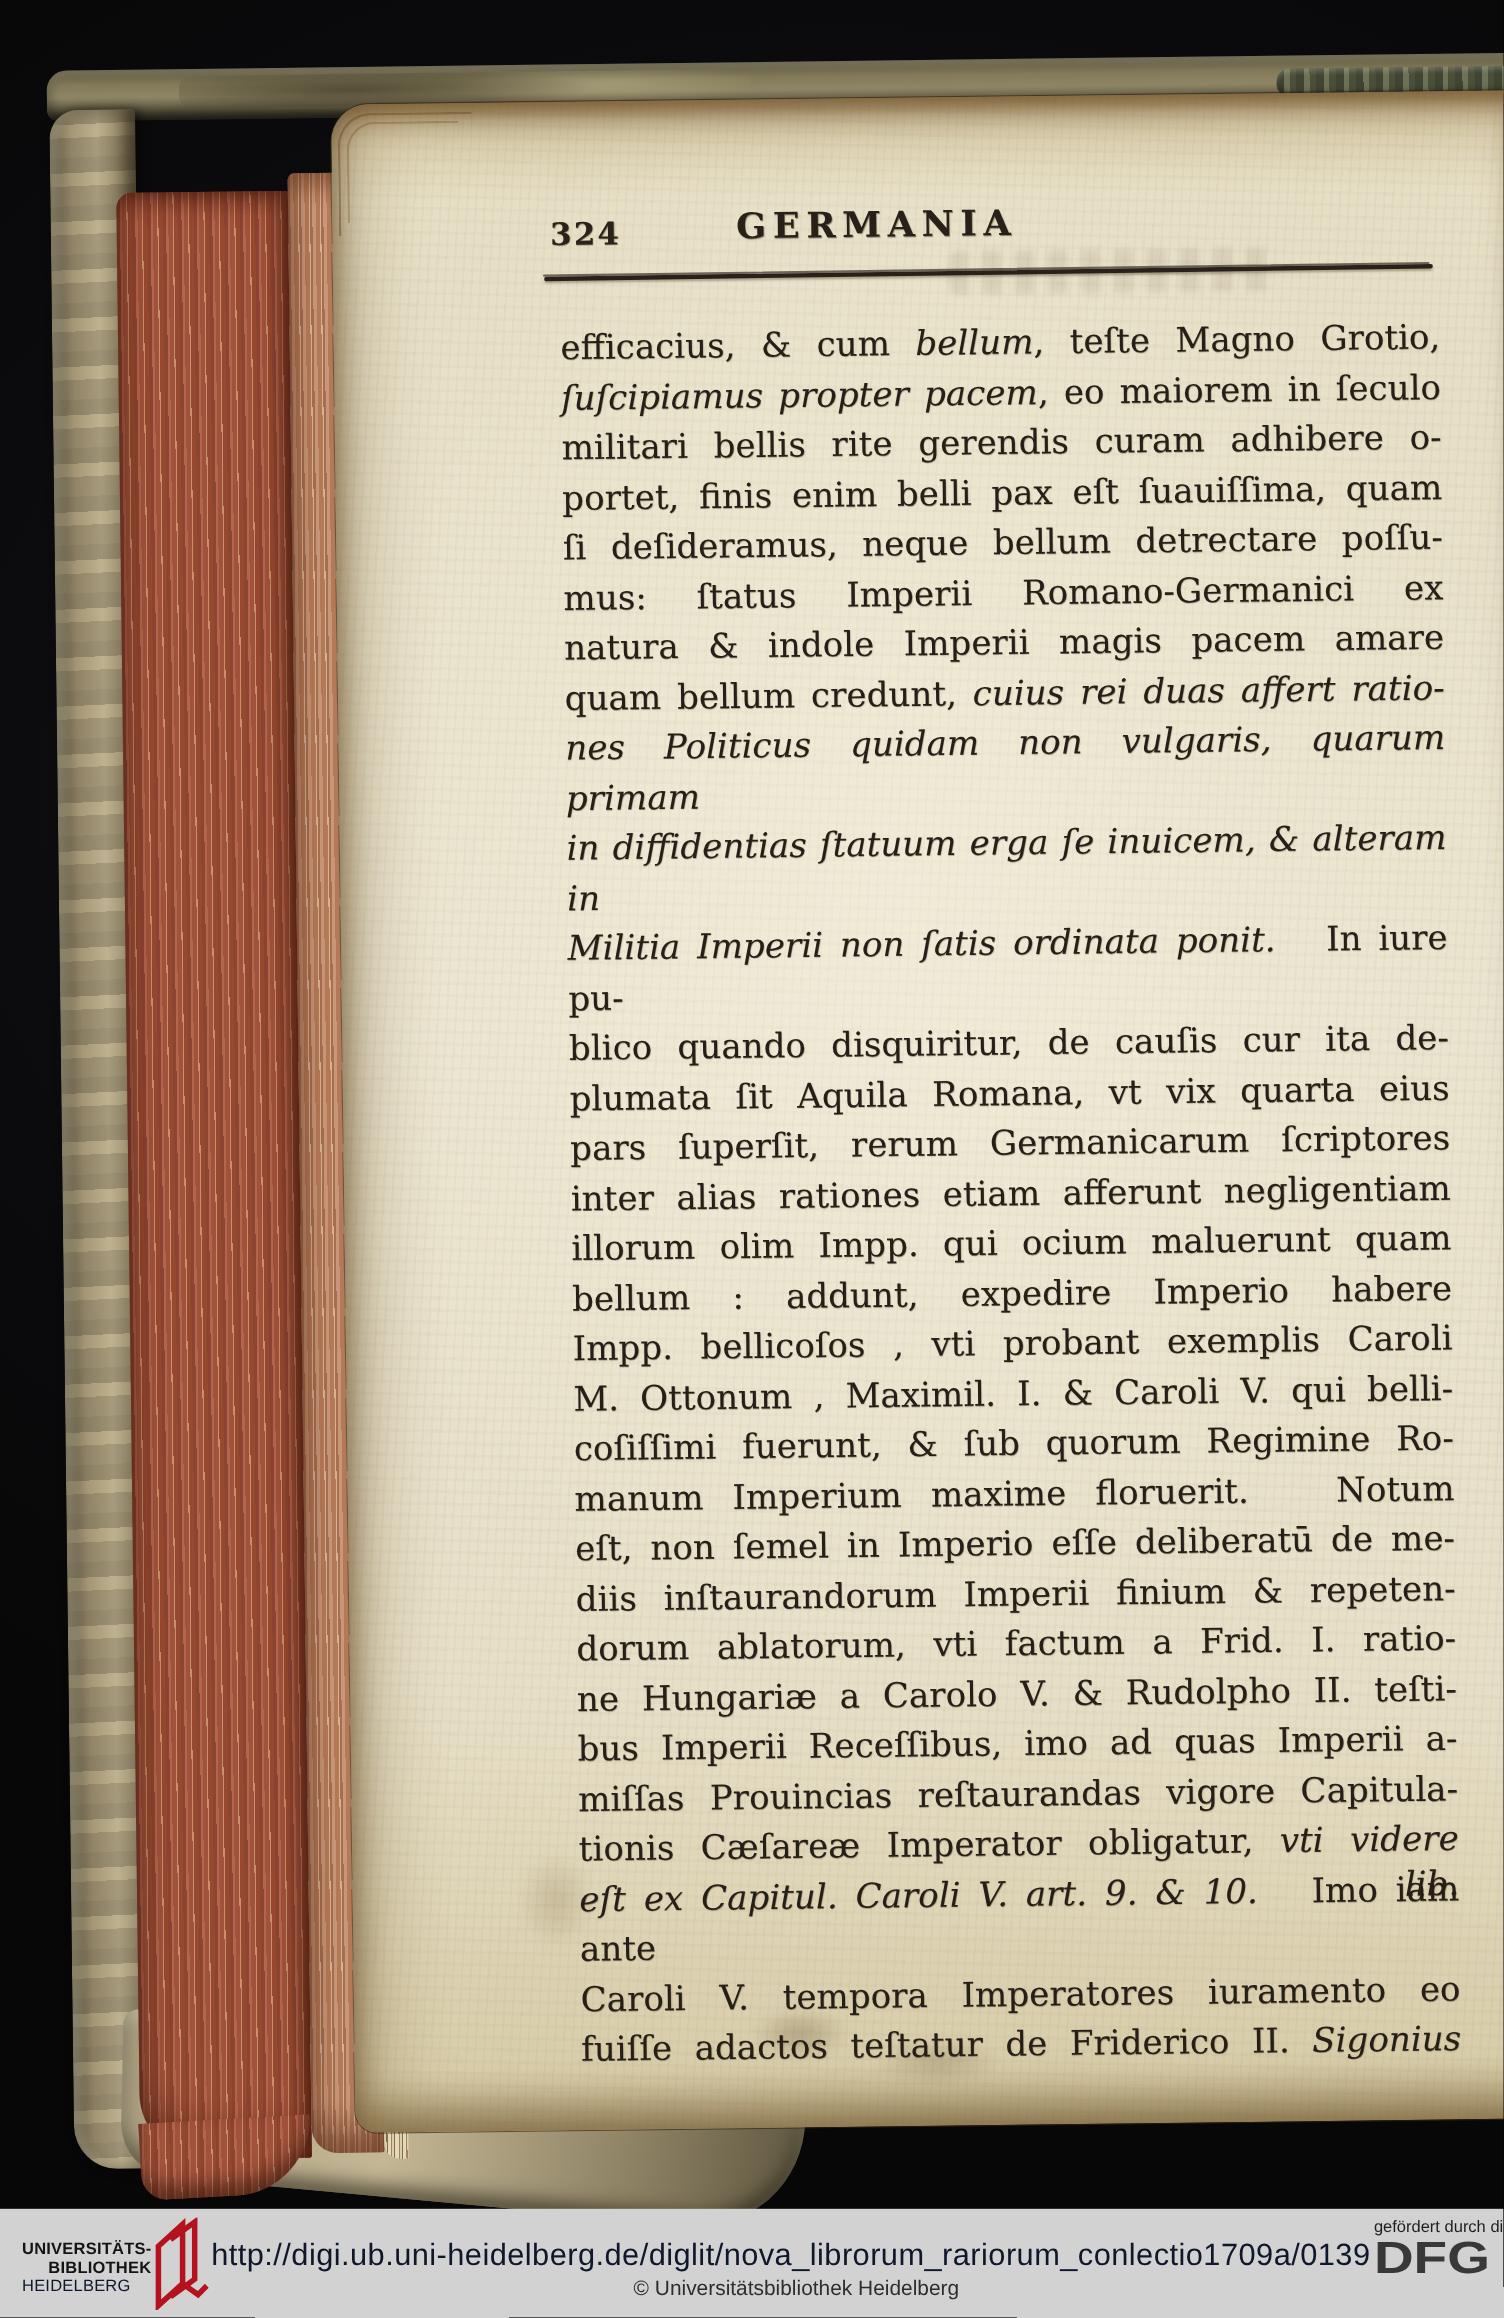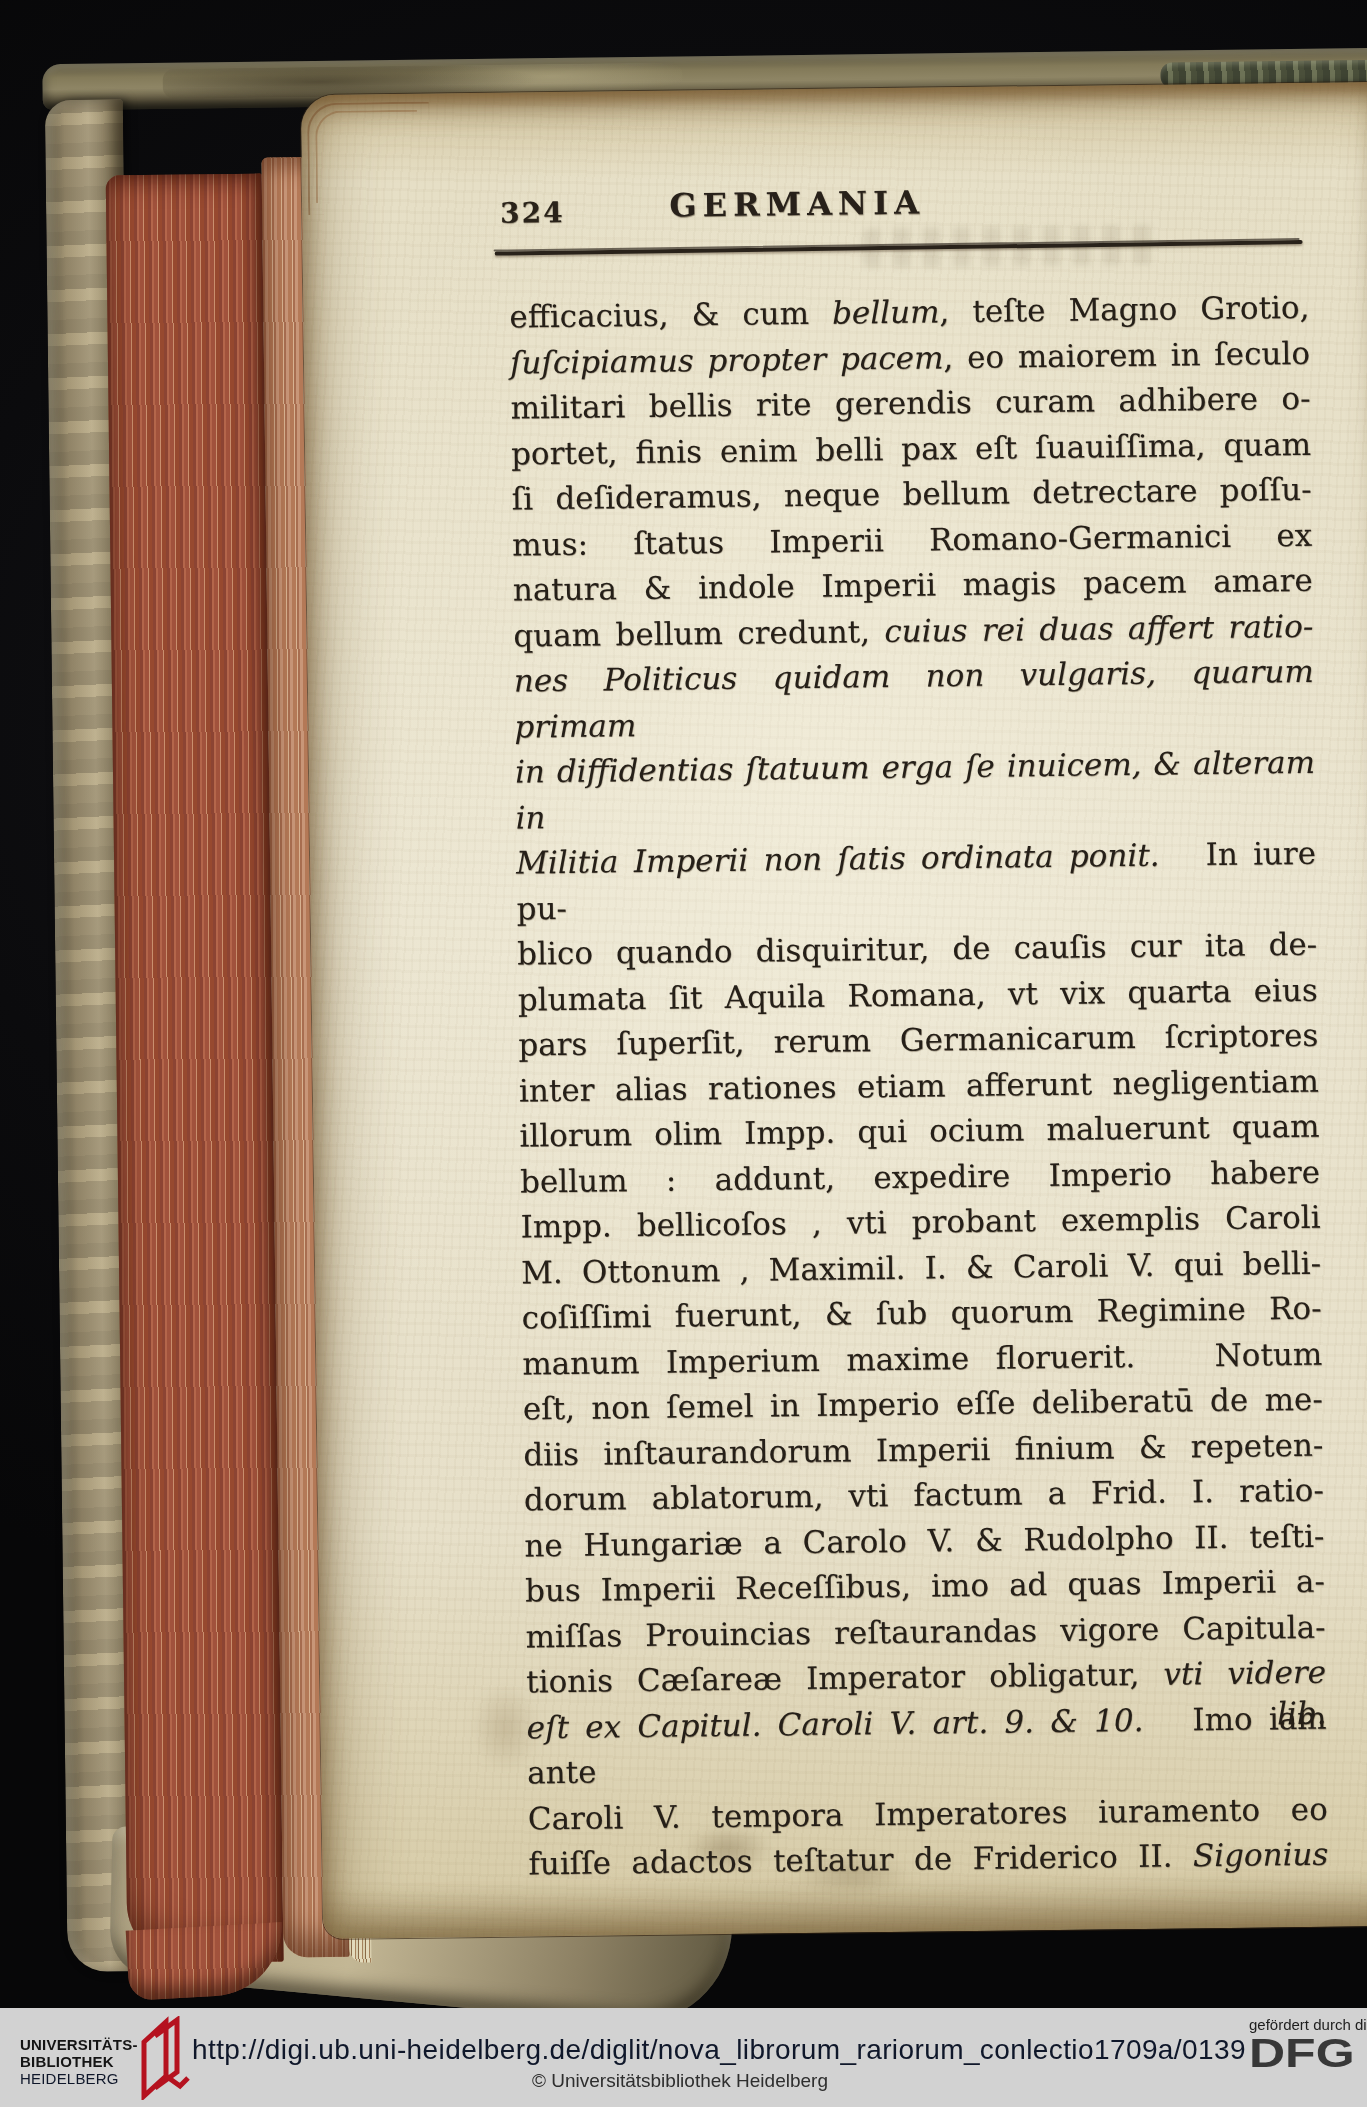--- a/index.html
+++ b/index.html
@@ -83,25 +83,25 @@
         font-size:31px;line-height:45.5px;
         text-shadow:.4px .6px .8px rgba(45,28,12,.45);}
   .tline{text-align:justify;text-align-last:justify;white-space:normal;}
   .tline .it{font-style:italic;}
   .catchword{position:absolute;left:206px;top:1612px;width:800px;text-align:right;font-style:italic;
         font-size:31px;color:#251f18;text-shadow:.4px .6px .8px rgba(45,28,12,.45);}
   
   .footer{position:absolute;left:0;top:2008px;width:1367px;height:99px;background:#d2d2d2;
         font-family:"Liberation Sans", sans-serif;color:#1c1c1c;}
   .ub-name{position:absolute;left:20px;top:28px;line-height:17px;font-size:15px;letter-spacing:.2px;}
-  .ub-name .b{font-weight:700;color:#141414;}
+  .ub-name .b{font-weight:700;color:#141414;text-align:right;}
   .ub-name .r{font-weight:400;color:#0f172a;}
   .ub-logo{position:absolute;left:136px;top:8px;width:56px;height:84px;}
   .url{position:absolute;left:192px;top:26px;font-size:28px;color:#0f172a;letter-spacing:.4px;}
-  .copyright{position:absolute;left:532px;top:62px;font-size:19px;color:#2e2e2e;}
+  .copyright{position:absolute;left:576px;top:62px;font-size:19px;color:#2e2e2e;}
   .dfg{position:absolute;left:1213px;top:8px;width:140px;text-align:left;margin-left:36px;}
   .dfg .tag{font-size:15px;color:#1e1e1e;white-space:nowrap;}
   .dfg .logo{margin-top:0px;font-size:50px;font-weight:800;color:#383838;letter-spacing:0px;
         transform:scaleY(.82);transform-origin:top left;line-height:48px;font-family:"Liberation Sans",sans-serif;}
 </style>
 </head>
 <body>
 
 <div class="stage">
 

